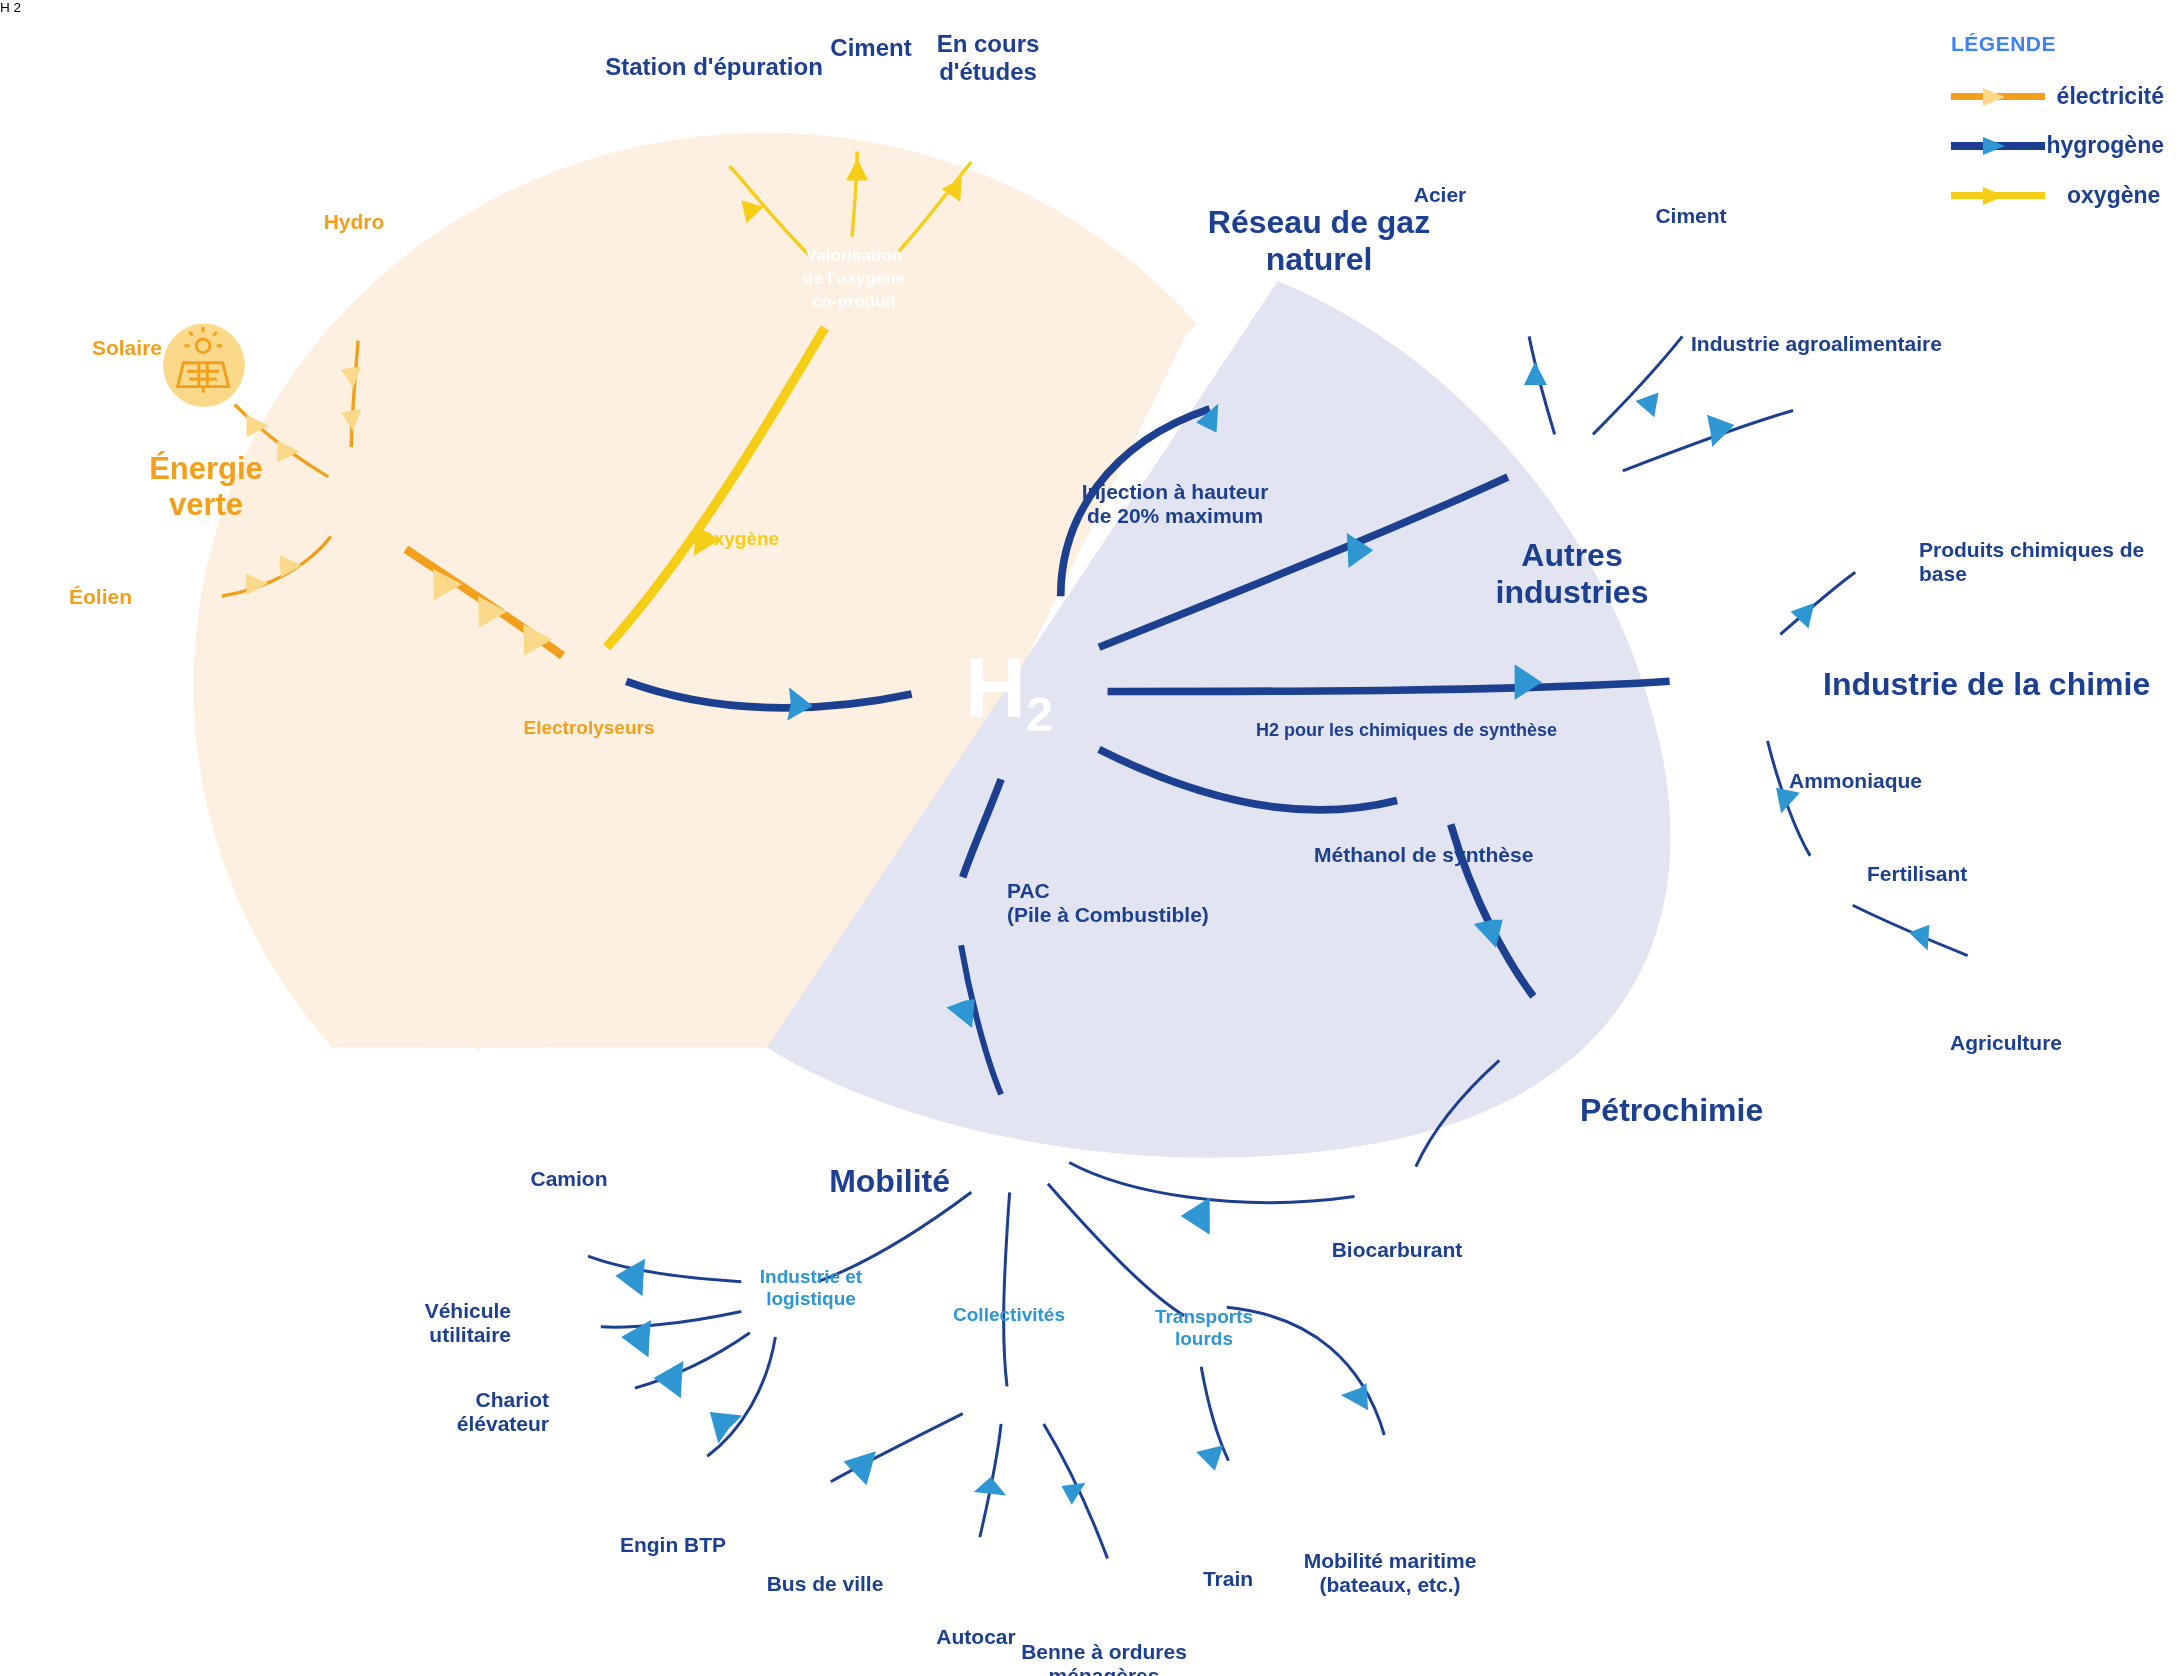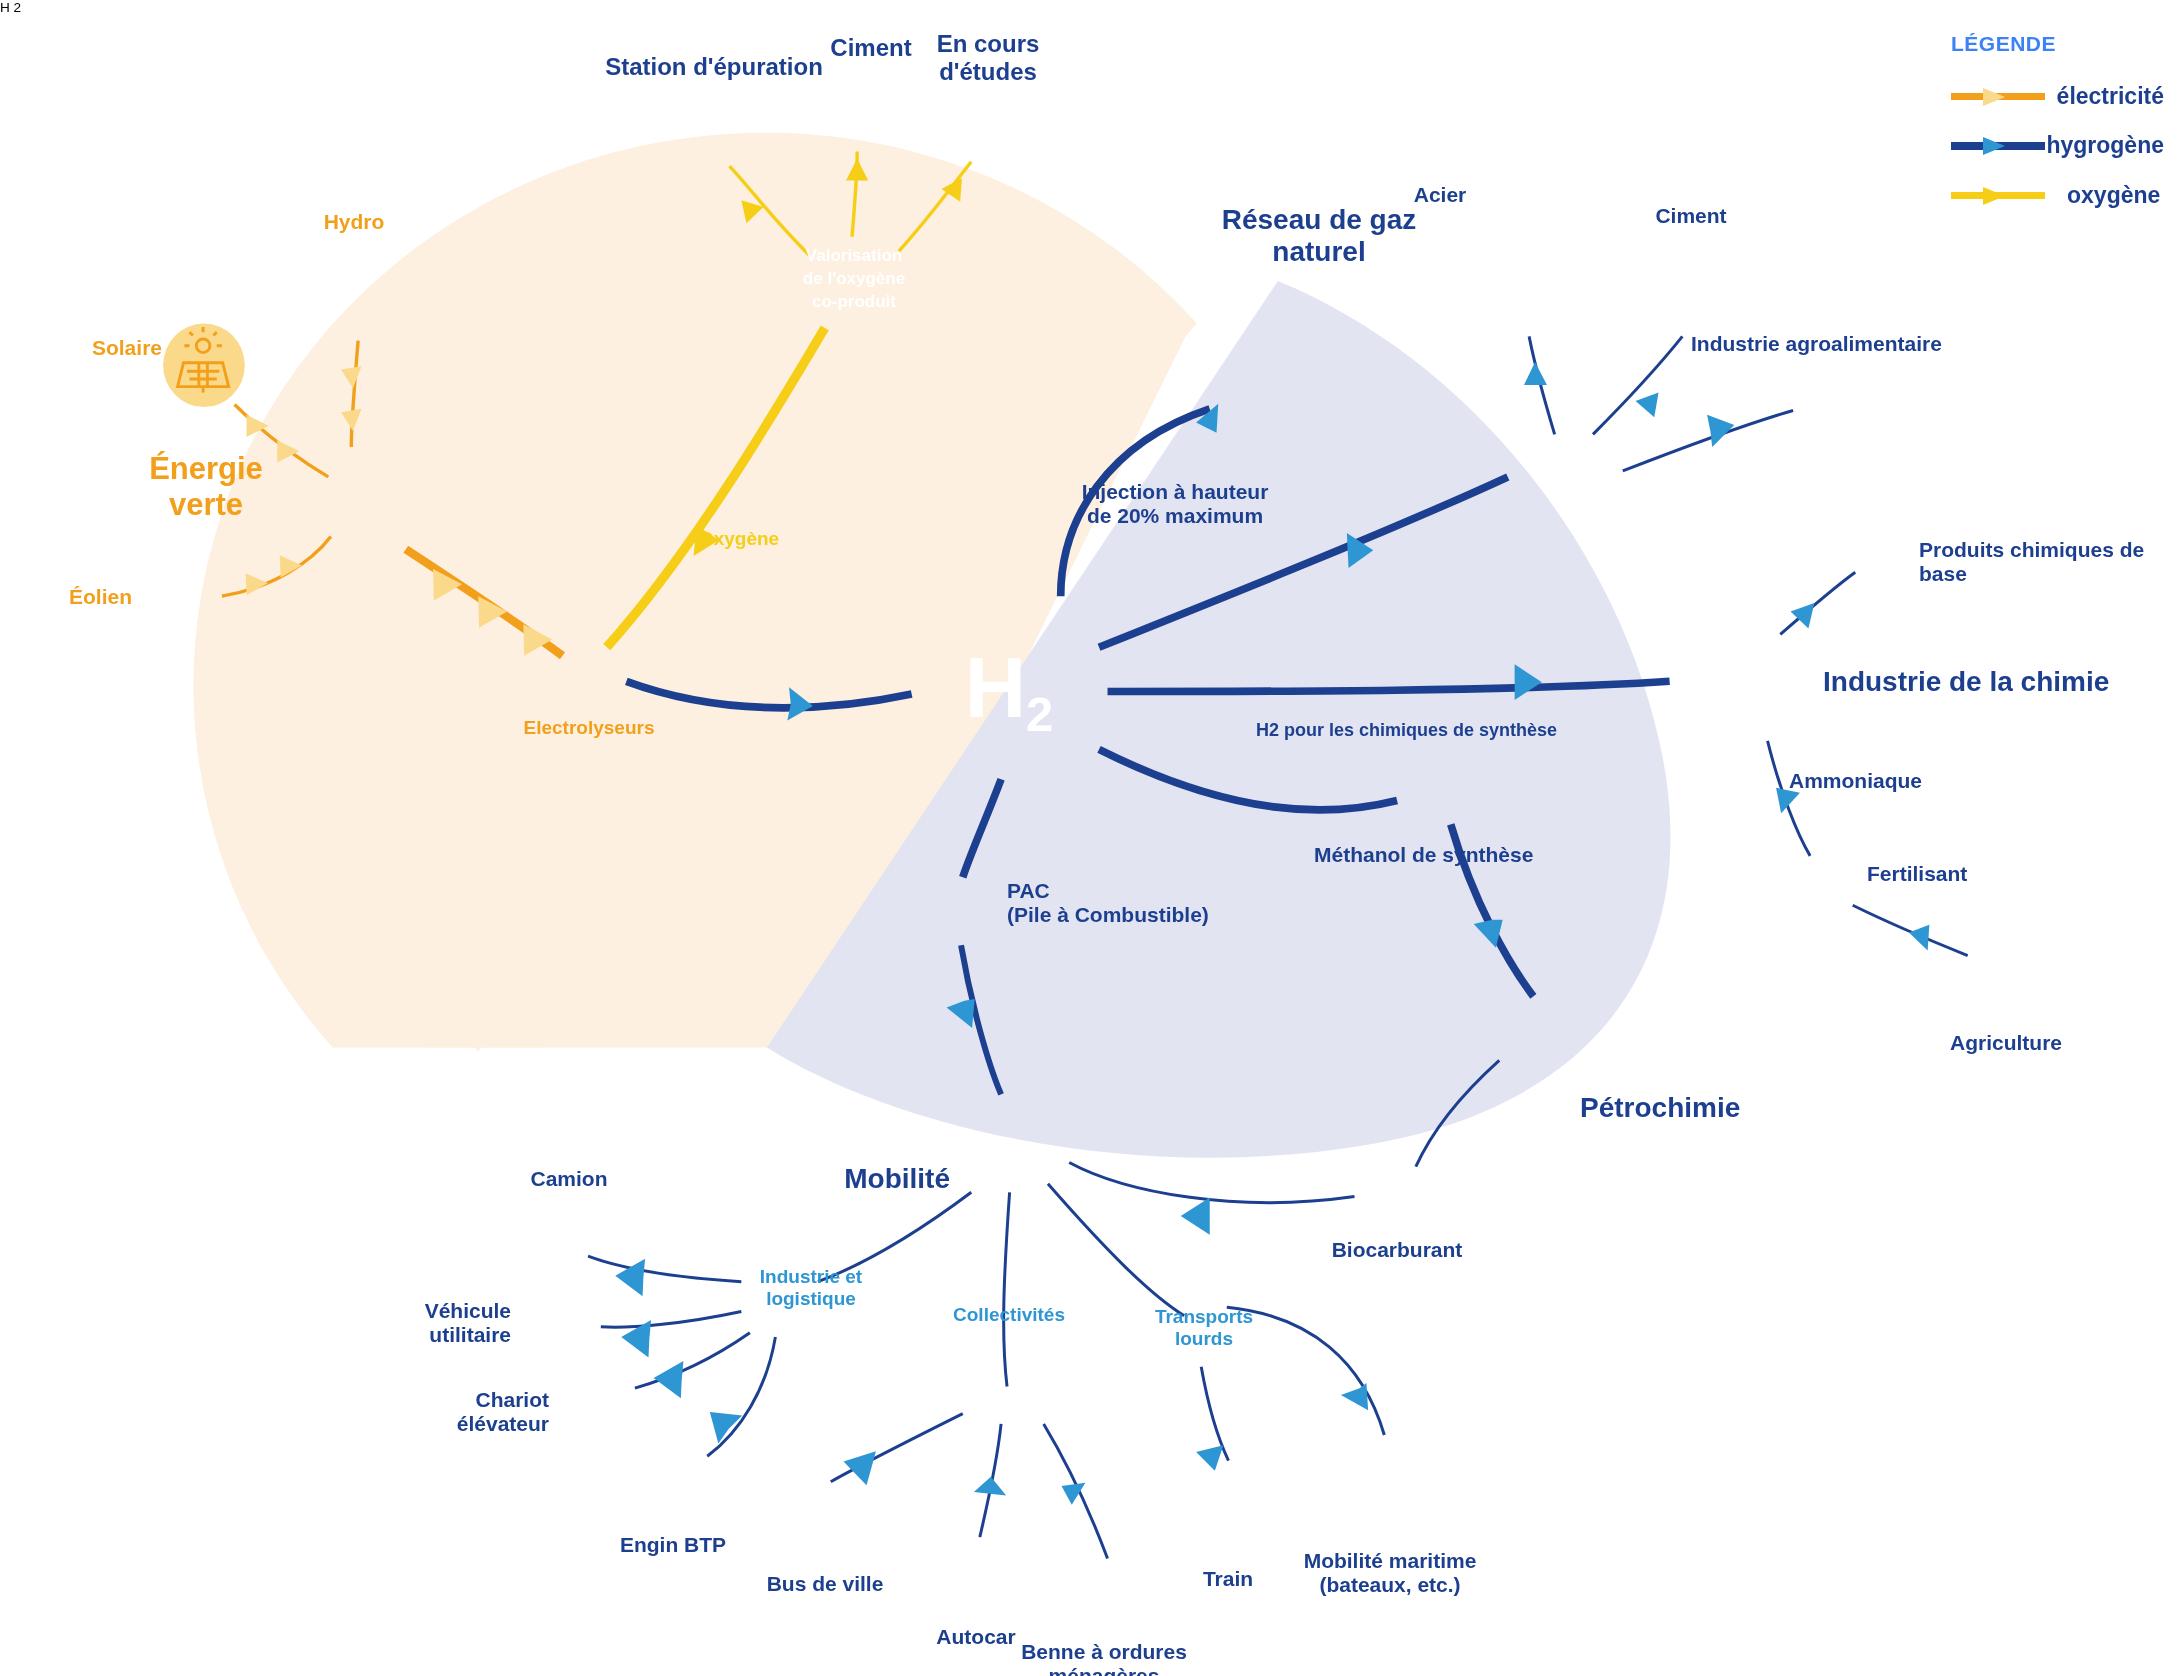--- a/index.html
+++ b/index.html
@@ -13,21 +13,21 @@
   svg#canvas{position:absolute;left:0;top:0;width:2181px;height:1676px;}
 
   
   .lbl{position:absolute;white-space:pre-line;line-height:1.15;}
   .t-navy{color:#1D3F8F;}
   .t-mid{color:#2E96D2;}
   .t-orange{color:#F2A01B;}
   .t-yellow{color:#F6CE17;}
   .t-white{color:#ffffff;}
 
-  .sz-hub{font-size:28px;font-weight:bold;}
+  .sz-hub{font-size:32px;font-weight:bold;}
   .sz-big{font-size:31px;font-weight:bold;}
   .sz-med{font-size:24px;font-weight:bold;}
   .sz-small{font-size:21px;font-weight:bold;}
   .sz-tiny{font-size:18px;font-weight:bold;}
   .sz-node{font-size:19px;font-weight:600;}
 
   .ctr{text-align:center;transform:translateX(-50%);}
   .rgt{text-align:right;transform:translateX(-100%);}
   .lft{text-align:left;}
 
@@ -641,20 +641,22 @@
   <span style="font-size:85px;">H</span><span style="font-size:49px;vertical-align:-13.6px;">2</span>
 </div>
 
 
 <div class="lbl ctr sz-hub t-navy" style="left:1319px;top:204px;width:273px;">Réseau de gaz
 naturel</div>
 <div class="lbl ctr sz-small t-navy" style="left:1175px;top:460px;width:281px;margin-top:20px;">Injection à hauteur
 de 20% maximum</div>
 
 
+<div class="lbl ctr sz-hub t-navy" style="left:1572px;top:537px;width:221px;">Autres
+industries</div>
 <div class="lbl ctr sz-small t-navy" style="left:1440px;top:183px;">Acier</div>
 <div class="lbl ctr sz-small t-navy" style="left:1691px;top:204px;">Ciment</div>
 <div class="lbl lft sz-small t-navy" style="left:1691px;top:332px;">Industrie agroalimentaire</div>
 
 
 <div class="lbl lft sz-small t-navy" style="left:1919px;top:538px;">Produits chimiques de base</div>
 <div class="lbl lft sz-hub t-navy" style="left:1823px;top:666px;">Industrie de la chimie</div>
 <div class="lbl lft sz-tiny t-navy" style="left:1256px;top:720px;">H2 pour les chimiques de synthèse</div>
 <div class="lbl lft sz-small t-navy" style="left:1789px;top:769px;">Ammoniaque</div>
 <div class="lbl lft sz-small t-navy" style="left:1867px;top:862px;">Fertilisant</div>

